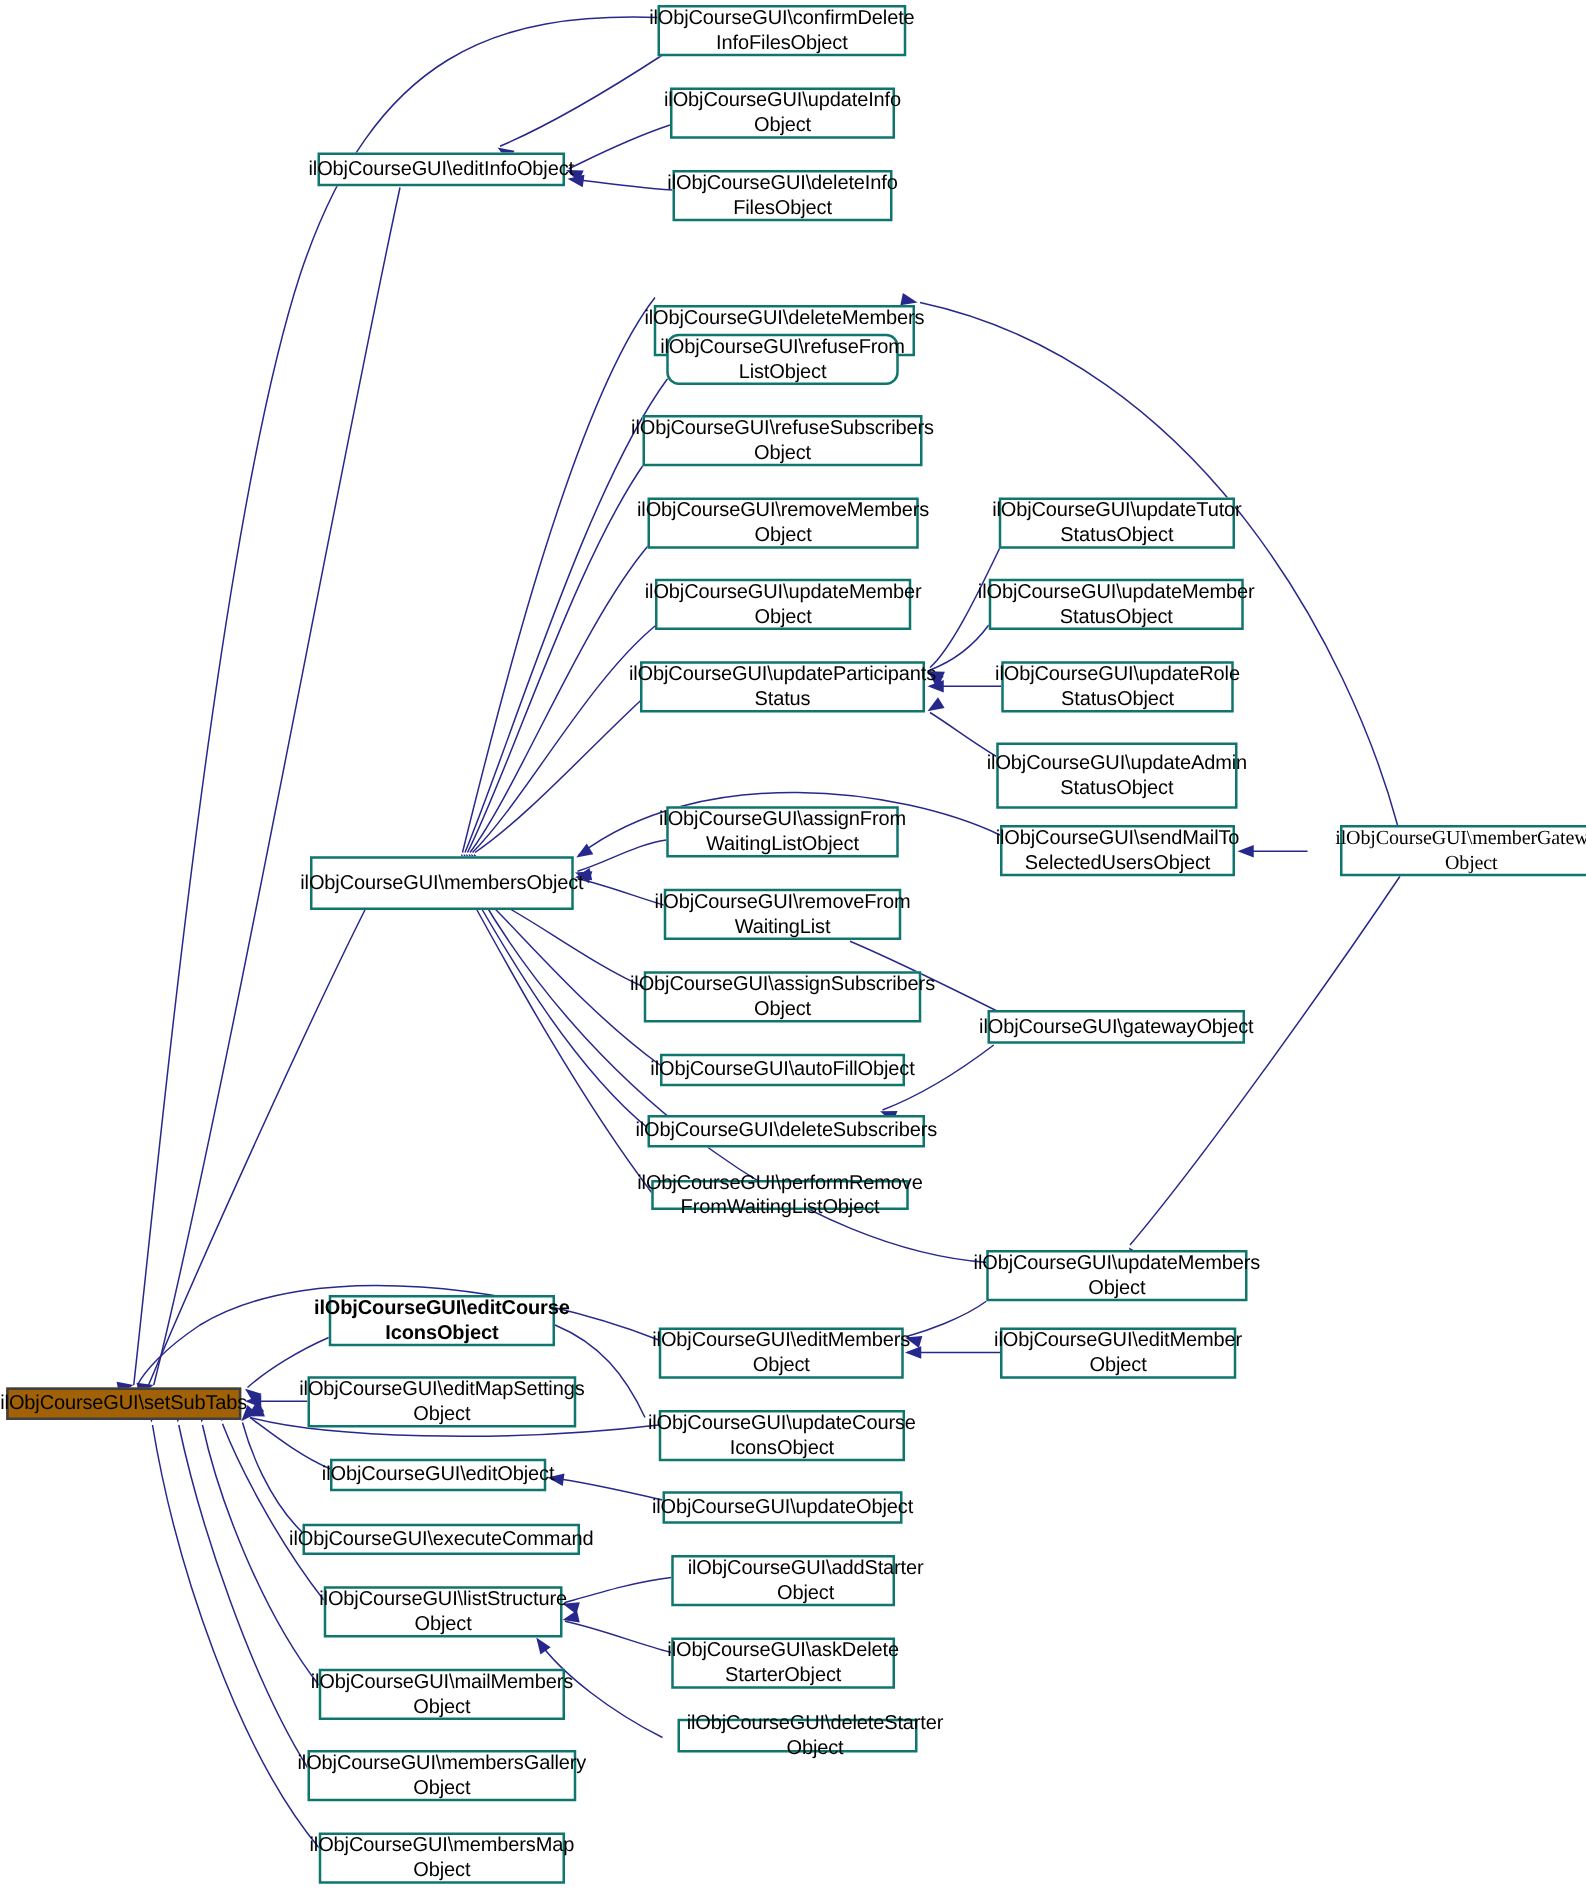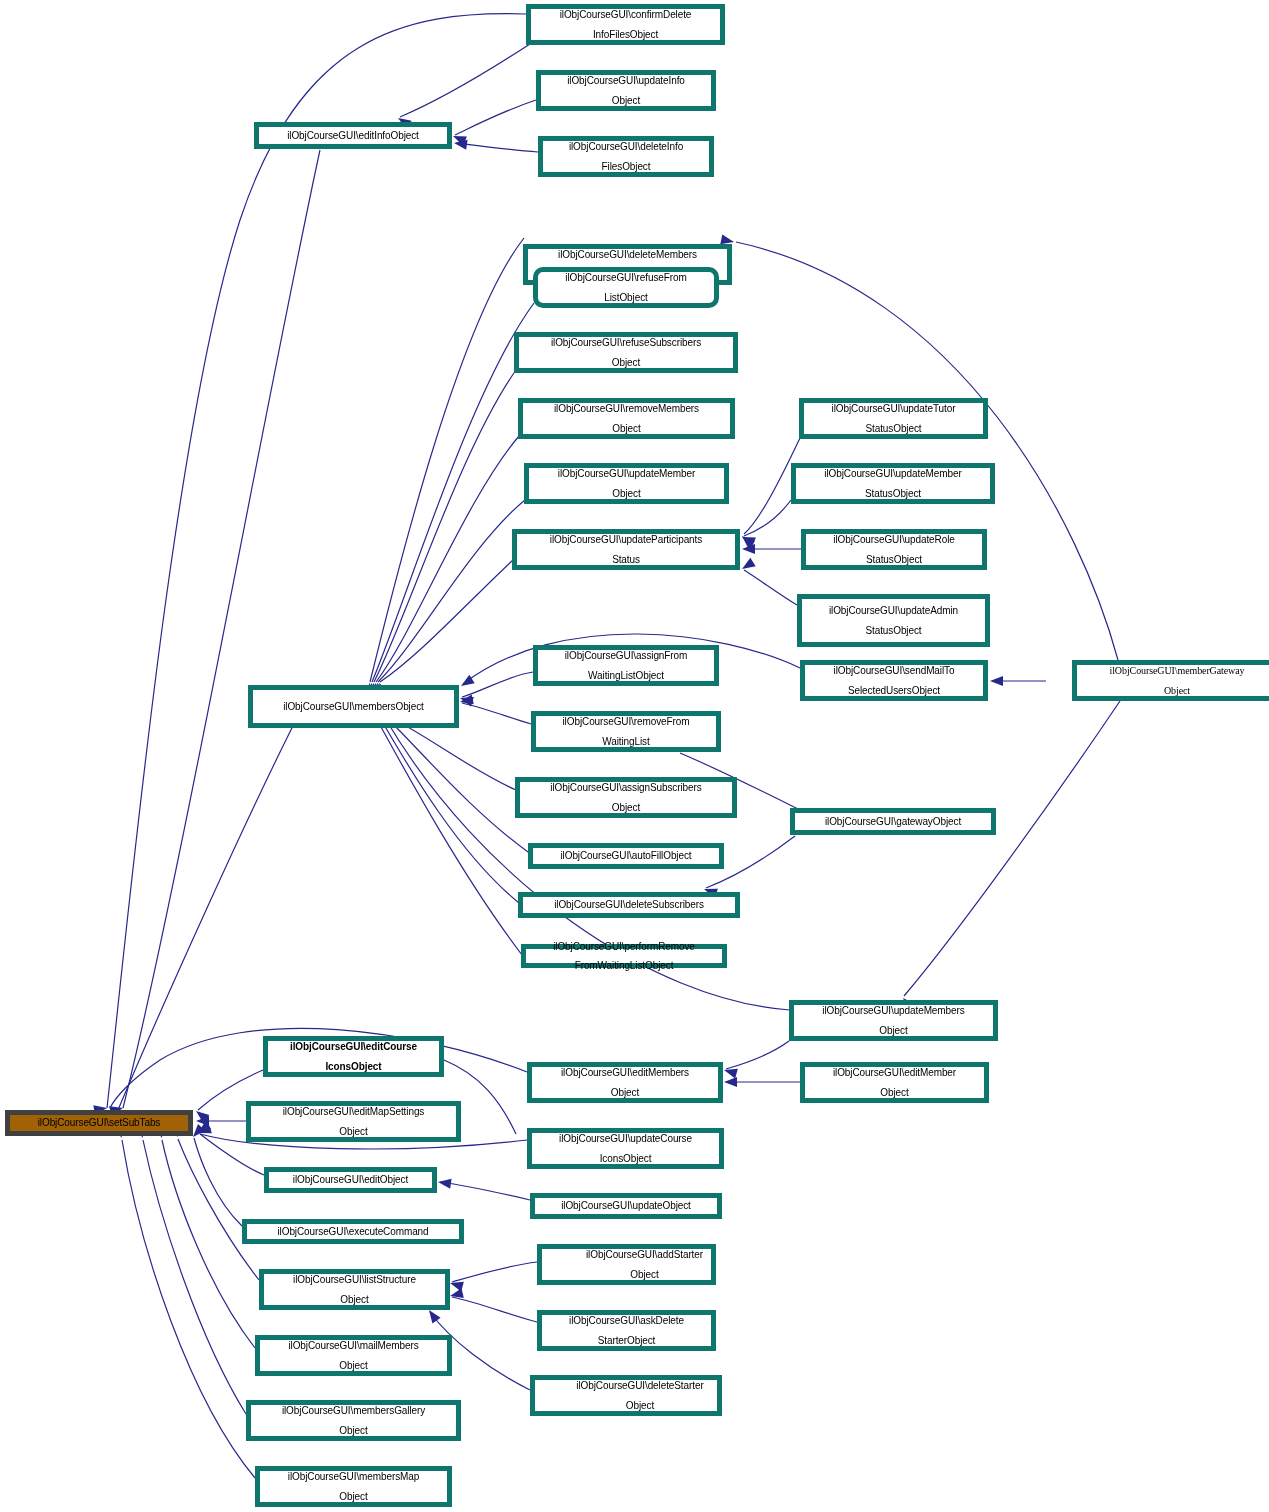--- a/index.html
+++ b/index.html
@@ -2,24 +2,24 @@
 <html><head>
 <meta charset="utf-8">
 <style>
   html,body{margin:0;padding:0;background:#ffffff;}
   body{font-family:"Liberation Sans","DejaVu Sans",sans-serif;}
   #canvas{position:relative;width:1269px;height:1512px;overflow:hidden;background:#ffffff;}
   #edges{position:absolute;left:0;top:0;width:1269px;height:1512px;pointer-events:none;}
   .node{
     position:absolute;
     box-sizing:border-box;
-    border:5px solid #0f766e;
+    border:2px solid #0f766e;
     background:#ffffff;
     color:#000000;
-    font-size:10px;
+    font-size:16px;
     line-height:19.5px;
     text-align:center;
     display:flex;
     align-items:center;
     justify-content:center;
     white-space:pre-line;
     letter-spacing:-0.1px;
   }
   .node.root{background:#a16207;border-color:#404040;}
 </style>
@@ -181,19 +181,19 @@
     <div class="node" style="left: 530px; top: 1193px; width: 192px; height: 26px;"><span>ilObjCourseGUI\updateObject</span></div>
     <div class="node" style="left: 242px; top: 1219px; width: 222px; height: 25px;"><span>ilObjCourseGUI\executeCommand</span></div>
     <div class="node" style="left: 537px; top: 1244px; width: 179px; height: 41px; padding-left: 36px;"><span>ilObjCourseGUI\addStarter
 Object</span></div>
     <div class="node" style="left: 259px; top: 1269px; width: 191px; height: 41px;"><span>ilObjCourseGUI\listStructure
 Object</span></div>
     <div class="node" style="left: 537px; top: 1310px; width: 179px; height: 41px;"><span>ilObjCourseGUI\askDelete
 StarterObject</span></div>
     <div class="node" style="left: 255px; top: 1335px; width: 197px; height: 41px;"><span>ilObjCourseGUI\mailMembers
 Object</span></div>
-    <div class="node" style="left: 530px; top: 1375px; width: 192px; height: 41px; padding-left: 28px;"><span>ilObjCourseGUI\deleteStarter
+    <div class="node" style="left: 542px; top: 1375px; width: 192px; height: 27px; padding-left: 28px;"><span>ilObjCourseGUI\deleteStarter
 Object</span></div>
     <div class="node" style="left: 246px; top: 1400px; width: 215px; height: 41px;"><span>ilObjCourseGUI\membersGallery
 Object</span></div>
     <div class="node" style="left: 255px; top: 1466px; width: 197px; height: 41px;"><span>ilObjCourseGUI\membersMap
 Object</span></div>
   </div>
 
 </body></html>

